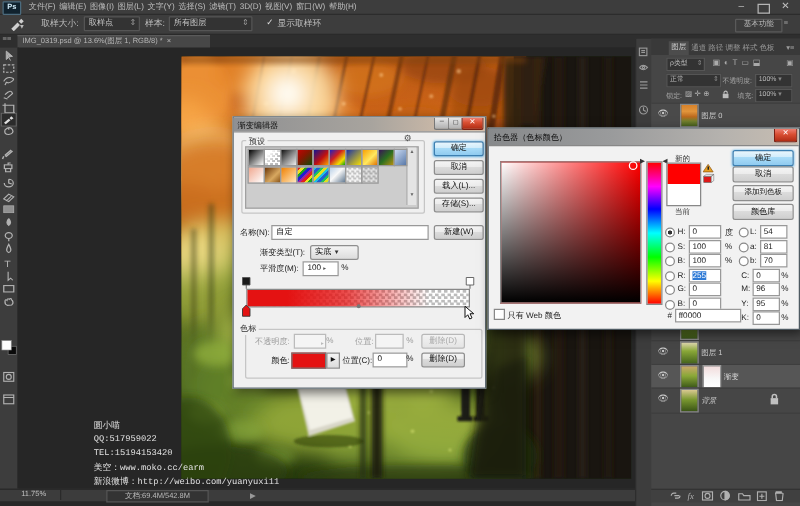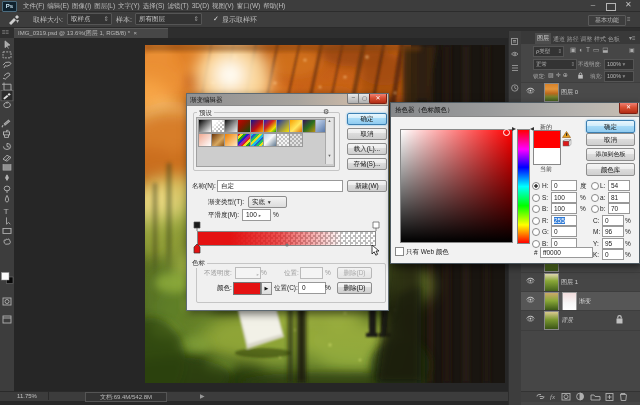--- a/index.html
+++ b/index.html
@@ -258,20 +258,23 @@
       <rect x="221" y="288" width="12" height="4"></rect>
       <rect x="234" y="288" width="12" height="4"></rect>
     </g>
 
     <rect x="0" y="0" width="276" height="6" fill="#7a4210" opacity=".5" filter="url(#b2)"></rect>
   <path d="M252 250 L276 240 L276 338 L234 338 Z" fill="#1d2a0c" opacity=".85" filter="url(#b4)"></path>
   <path d="M248 150 L276 140 L276 338 L230 338 L244 230 Z" fill="#1e1b11" opacity=".8" filter="url(#b4)"></path>
   </svg>
   </div>
 
+  <div class="abs" style="left:75px;top:336px;color:#e2e2e2;font-family:'Liberation Mono',monospace;font-size:7px;line-height:11.2px;white-space:nowrap;">
+    圆小喵<br>QQ:517959022<br>TEL:15194153420<br>美空：www.moko.cc/earm<br>新浪微博：http://weibo.com/yuanyuxi11
+  </div>
 
   <div class="abs" style="left:0;top:391px;width:640px;height:10px;background:#3c3c3c;border-top:1px solid #2a2a2a;"></div>
   <div class="abs" style="left:0;top:401px;width:640px;height:4px;background:#282828;"></div>
   <div class="abs" style="left:17px;top:393px;color:#c0c0c0;font-size:6px;">11.75%</div>
   <div class="abs" style="left:48px;top:392px;width:1px;height:8px;background:#2a2a2a;"></div>
   <div class="abs" style="left:85px;top:392px;width:80px;height:8px;background:#333;border:1px solid #555;color:#bbb;font-size:6px;line-height:8px;text-align:center;">文档:69.4M/542.8M</div>
   <div class="abs" style="left:200px;top:392px;color:#999;font-size:6px;">▶</div>
 
   <div id="dock">
 

